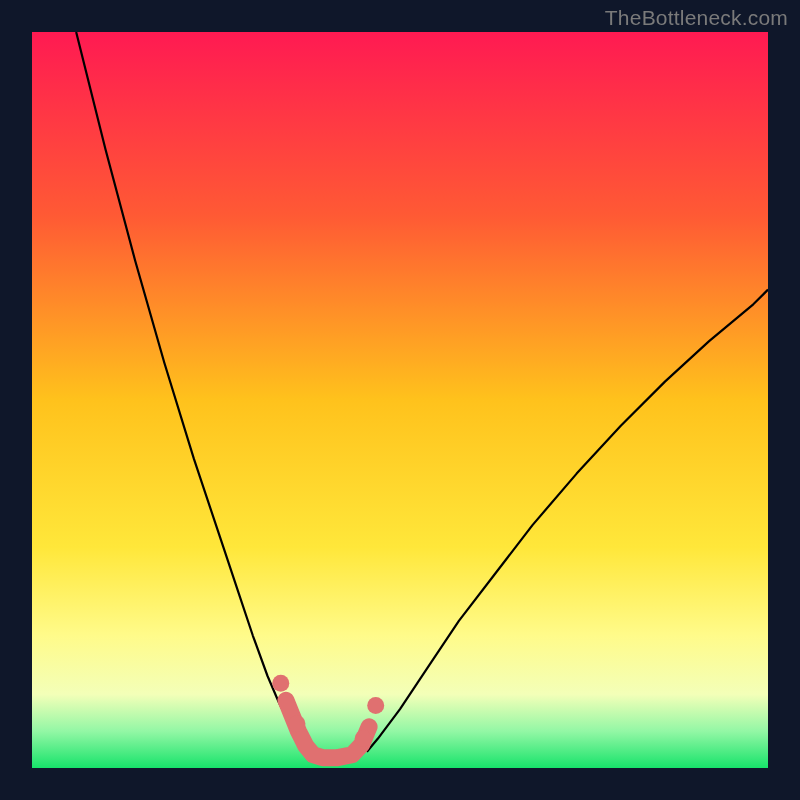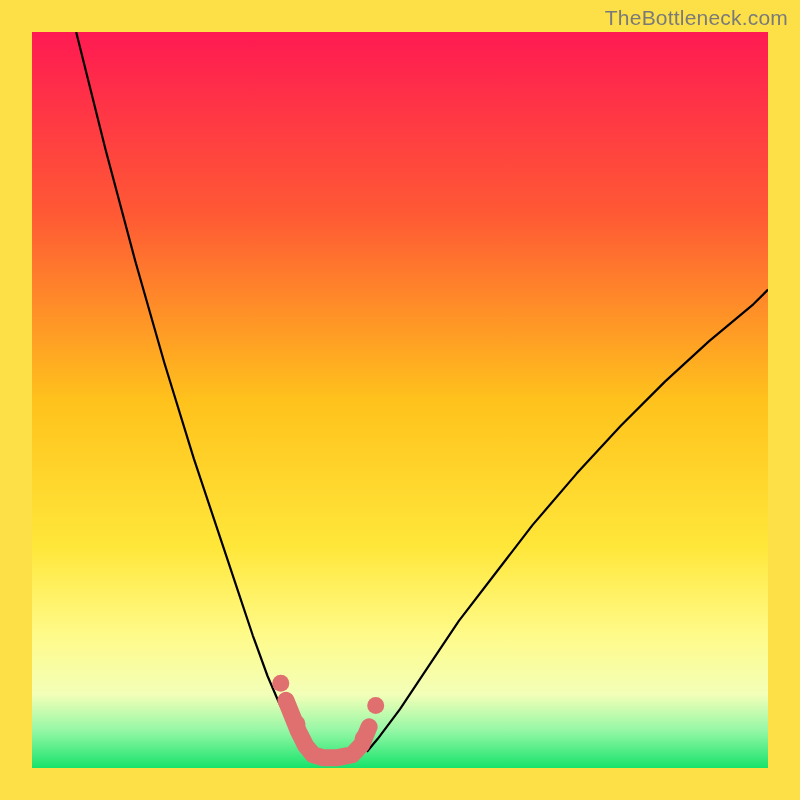--- a/index.html
+++ b/index.html
@@ -10,21 +10,21 @@
     background: #000;
     overflow: hidden;
     font-family: Arial, Helvetica, sans-serif;
   }
   .frame {
     position: absolute;
     left: 0;
     top: 0;
     width: 800px;
     height: 800px;
-    background: #fde047;
+    background: #0f172a;
   }
   .plot-area {
     position: absolute;
     left: 32px;
     top: 32px;
     width: 736px;
     height: 736px;
     
   }
   .watermark {

